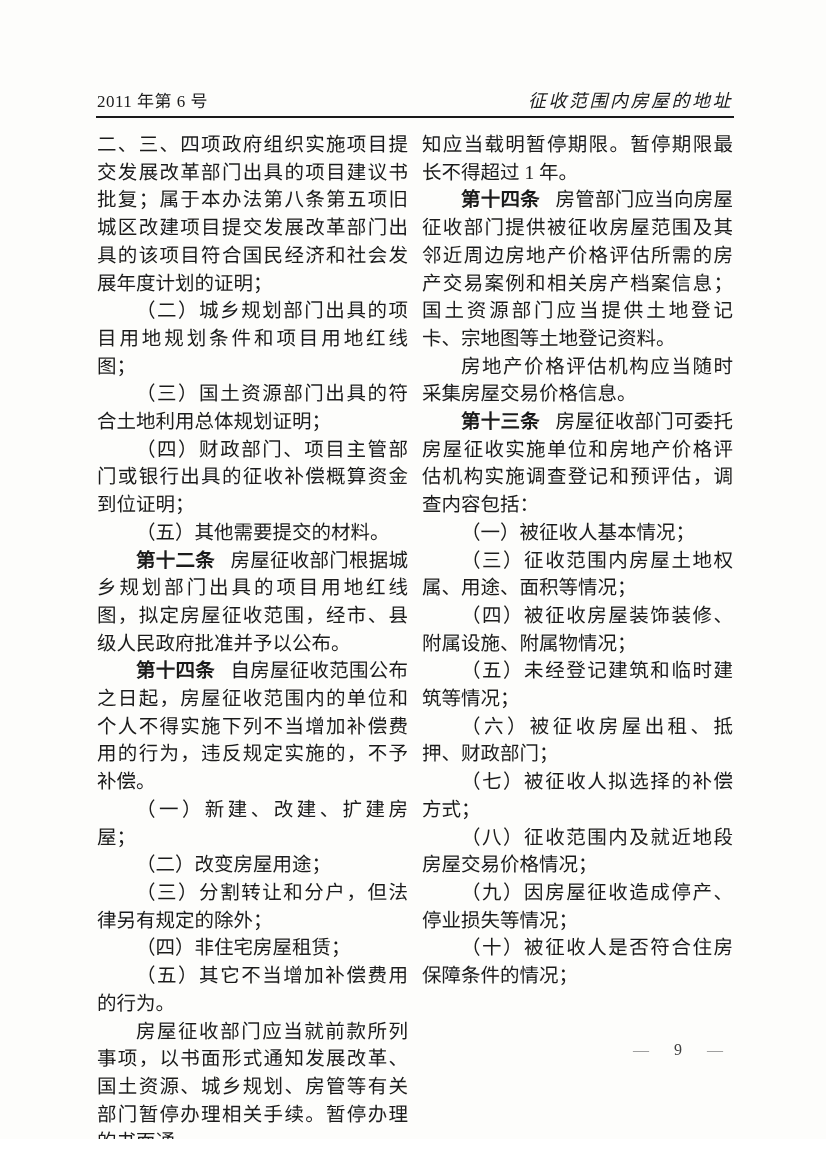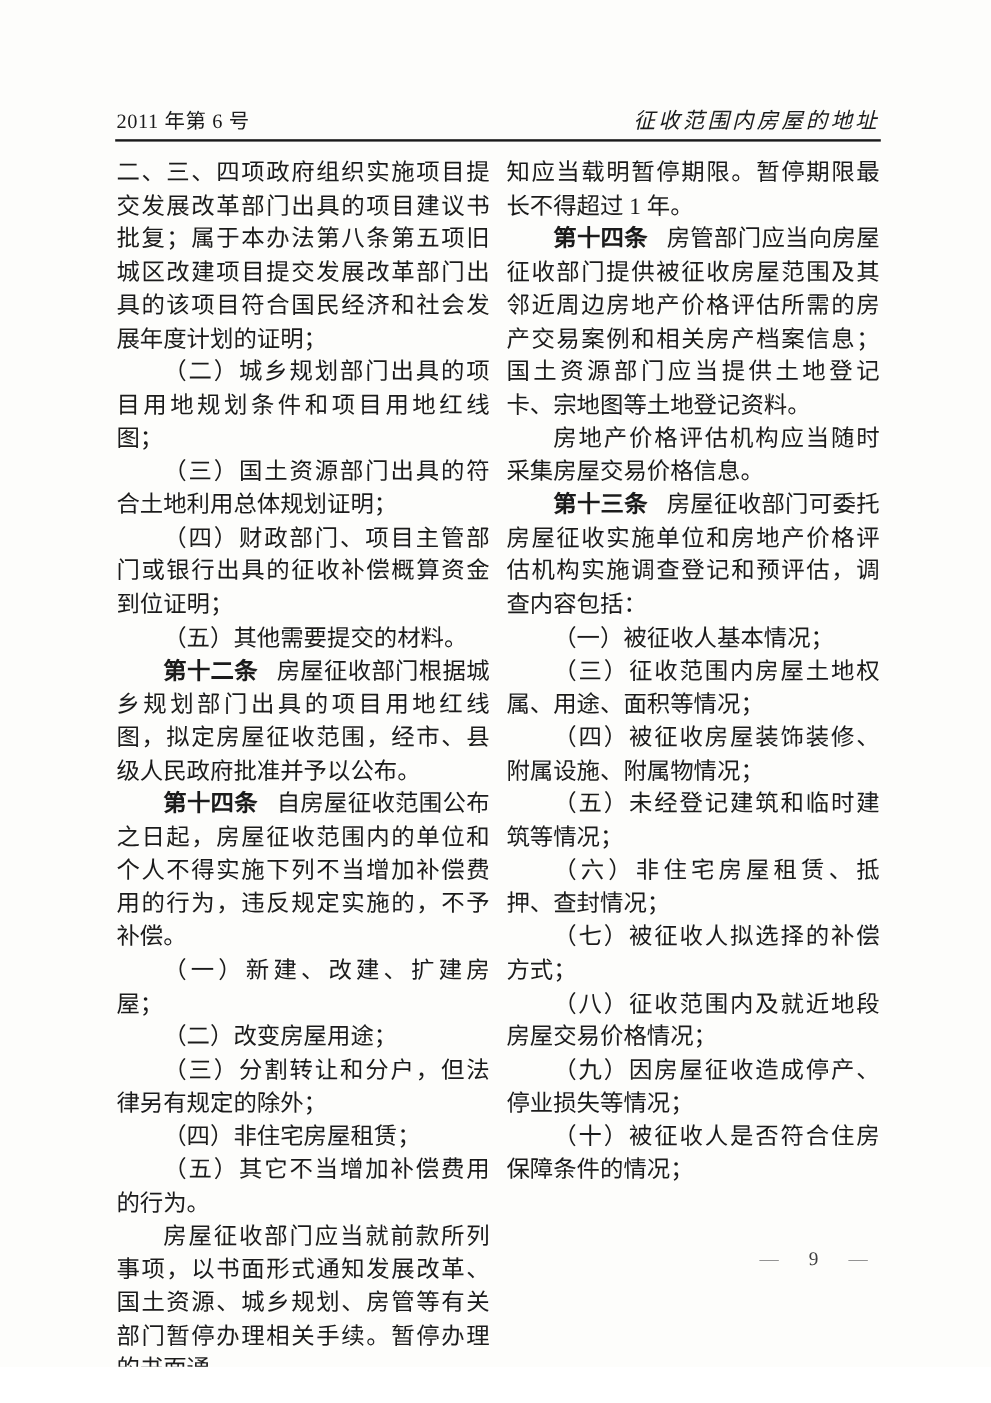--- a/index.html
+++ b/index.html
@@ -110,21 +110,21 @@
 
     <div class="col">
       <p class="para cont"><span>知应当载明暂停期限。暂停期限最长不得超过 1 年。</span></p>
       <p class="para ind"><b class="art">第十四条</b><span>房管部门应当向房屋征收部门提供被征收房屋范围及其邻近周边房地产价格评估所需的房产交易案例和相关房产档案信息；国土资源部门应当提供土地登记卡、宗地图等土地登记资料。</span></p>
       <p class="para ind"><span>房地产价格评估机构应当随时采集房屋交易价格信息。</span></p>
       <p class="para ind"><b class="art">第十三条</b><span>房屋征收部门可委托房屋征收实施单位和房地产价格评估机构实施调查登记和预评估，调查内容包括：</span></p>
       <p class="para ind"><span>（一）被征收人基本情况；</span></p>
       <p class="para ind"><span>（三）征收范围内房屋土地权属、用途、面积等情况；</span></p>
       <p class="para ind"><span>（四）被征收房屋装饰装修、附属设施、附属物情况；</span></p>
       <p class="para ind"><span>（五）未经登记建筑和临时建筑等情况；</span></p>
-      <p class="para ind"><span>（六）非住宅房屋租赁、抵押、查封情况；</span></p>
+      <p class="para ind"><span>（六）被征收房屋出租、抵押、财政部门；</span></p>
       <p class="para ind"><span>（七）被征收人拟选择的补偿方式；</span></p>
       <p class="para ind"><span>（八）征收范围内及就近地段房屋交易价格情况；</span></p>
       <p class="para ind"><span>（九）因房屋征收造成停产、停业损失等情况；</span></p>
       <p class="para ind"><span>（十）被征收人是否符合住房保障条件的情况；</span></p>
     </div>
 
   </div>
 
   <div class="ftr">
     <span class="dash">—</span>

